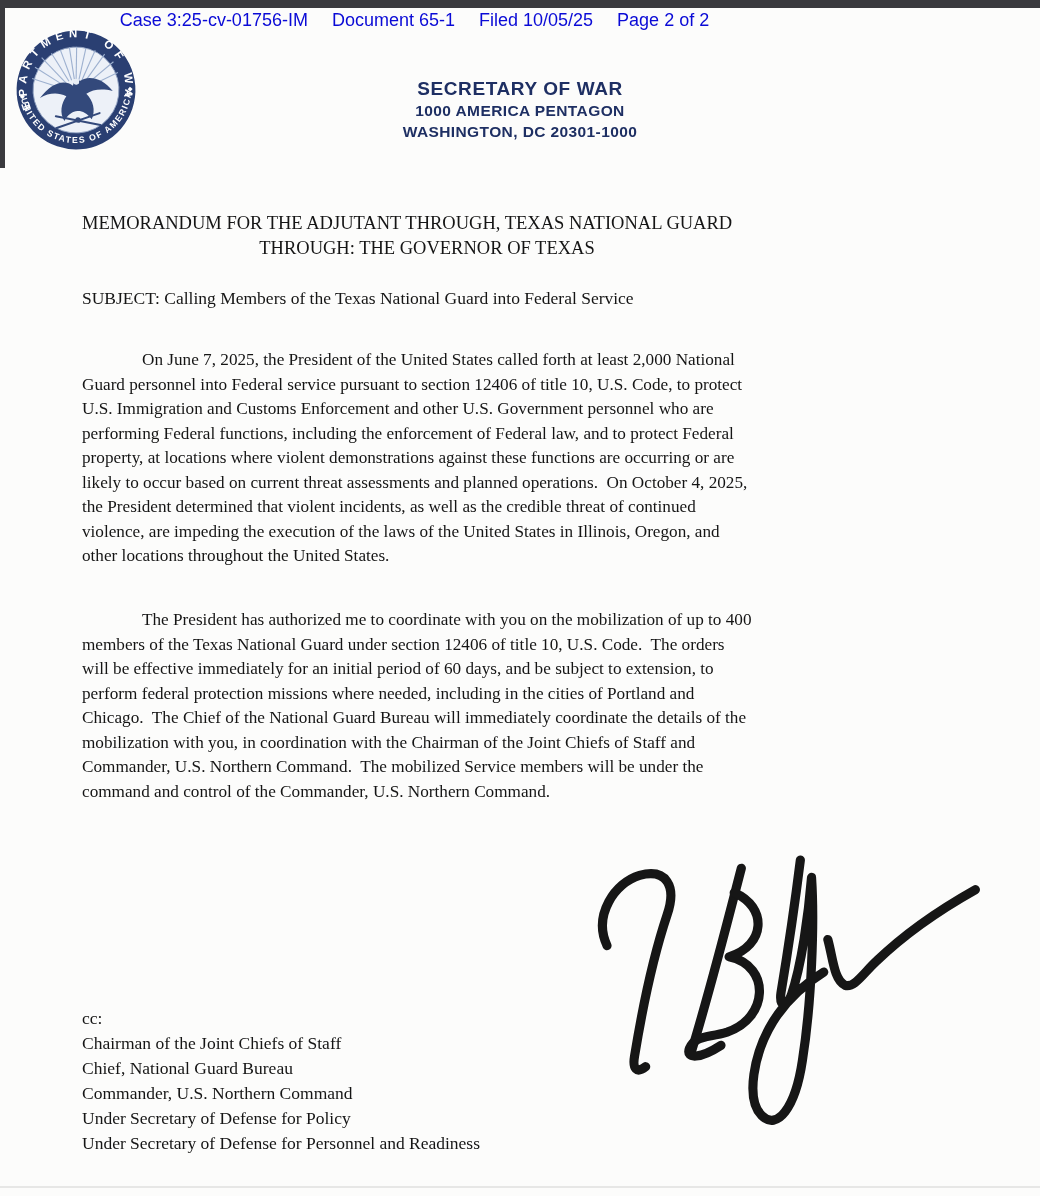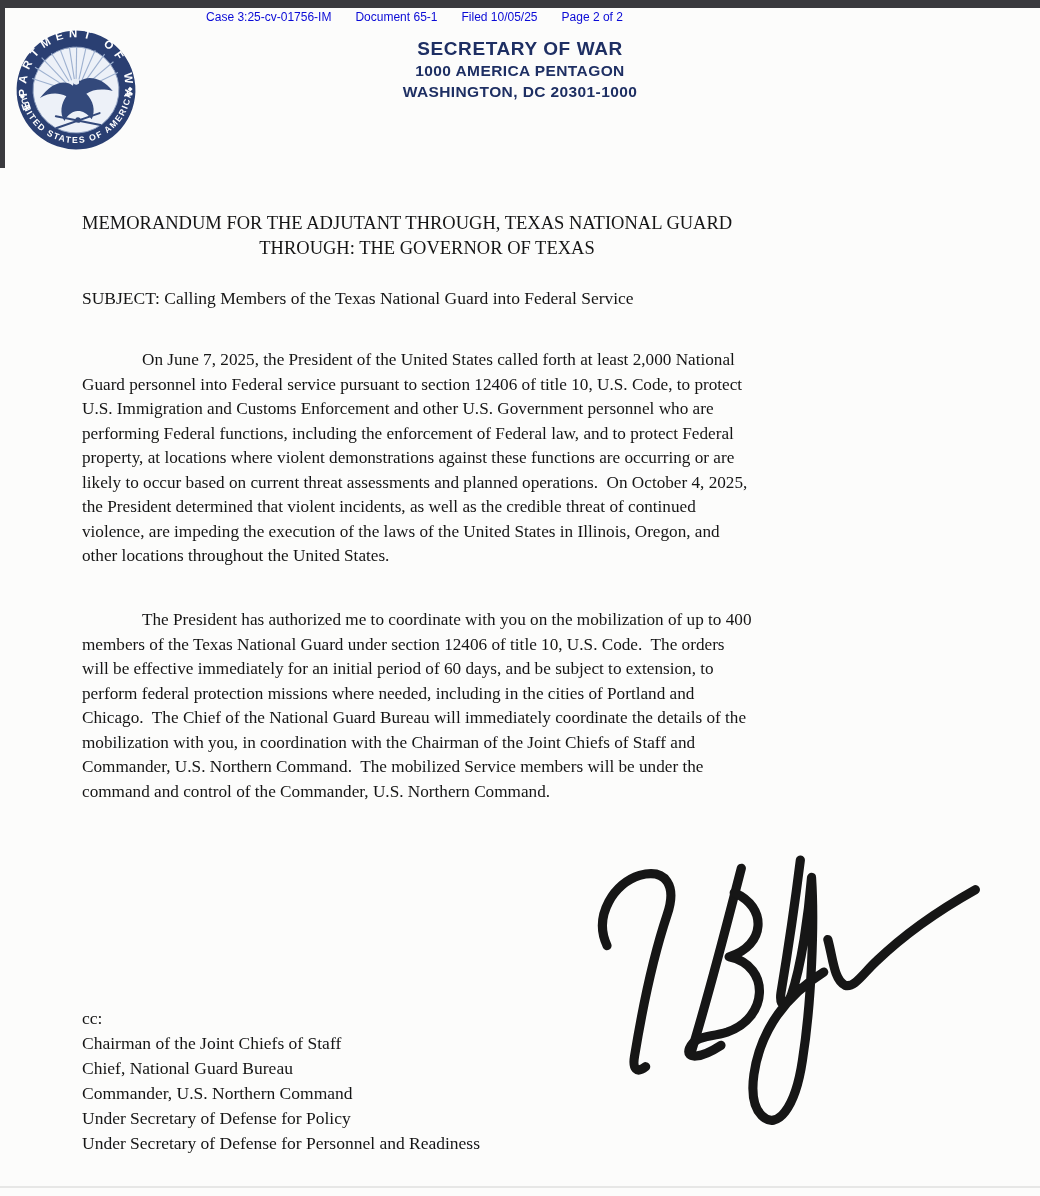--- a/index.html
+++ b/index.html
@@ -10,28 +10,28 @@
     color:#151515;
   }
   .scan-bar-top{position:absolute;left:0;top:0;width:1040px;height:8px;background:#3a3a3e;}
   .scan-bar-left{position:absolute;left:0;top:8px;width:5px;height:160px;background:#3a3a3e;}
   .scan-line-bottom{position:absolute;left:0;top:1186px;width:1040px;height:2px;background:#d9d9d9;opacity:.6;}
 
   .case-header{
     position:absolute;left:0;top:10px;width:829px;
     display:flex;justify-content:center;gap:24px;
     font-family:"Liberation Sans", sans-serif;
-    font-size:12px;color:#0a0ad6;
+    font-size:18px;color:#0a0ad6;
   }
   .seal-wrap{position:absolute;left:12px;top:26px;width:128px;height:128px;transform:rotate(-4deg);}
   .letterhead{
     position:absolute;left:0;top:38px;width:1040px;text-align:center;
     font-family:"Liberation Sans", sans-serif;font-weight:bold;color:#1e2f63;
   }
-  .letterhead .lh1{font-size:19px;letter-spacing:.6px;line-height:22px;}
+  .letterhead .lh1{font-size:19px;letter-spacing:.6px;line-height:22px;margin-top:40px;}
   .letterhead .lh2{font-size:15.5px;letter-spacing:.4px;line-height:21px;}
 
   .memo-line1{position:absolute;left:82px;top:213px;width:880px;font-size:18.5px;}
   .memo-line2{position:absolute;left:82px;top:238px;width:690px;text-align:center;font-size:18.5px;}
   .subject-line{position:absolute;left:82px;top:288px;width:880px;font-size:17.5px;}
 
   .body-para{
     position:absolute;left:82px;width:886px;
     font-size:17.2px;line-height:24.5px;
     white-space:pre-wrap;text-indent:60px;

